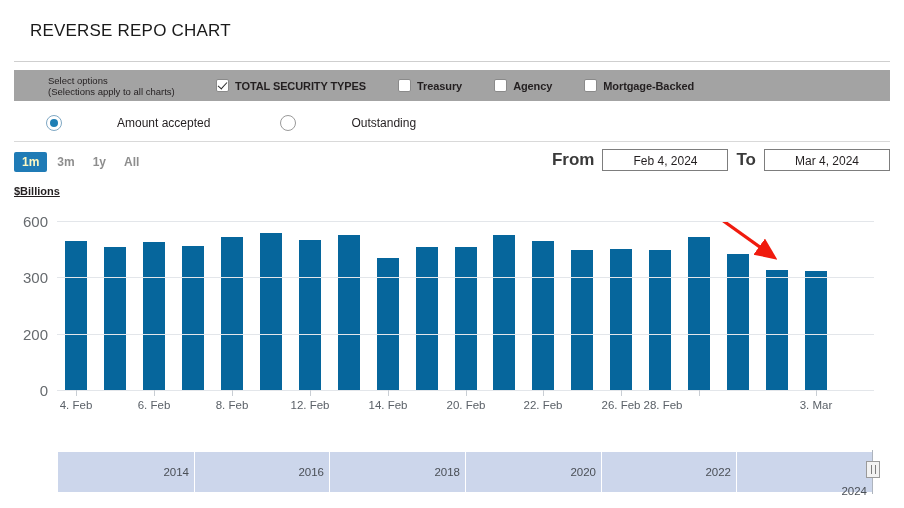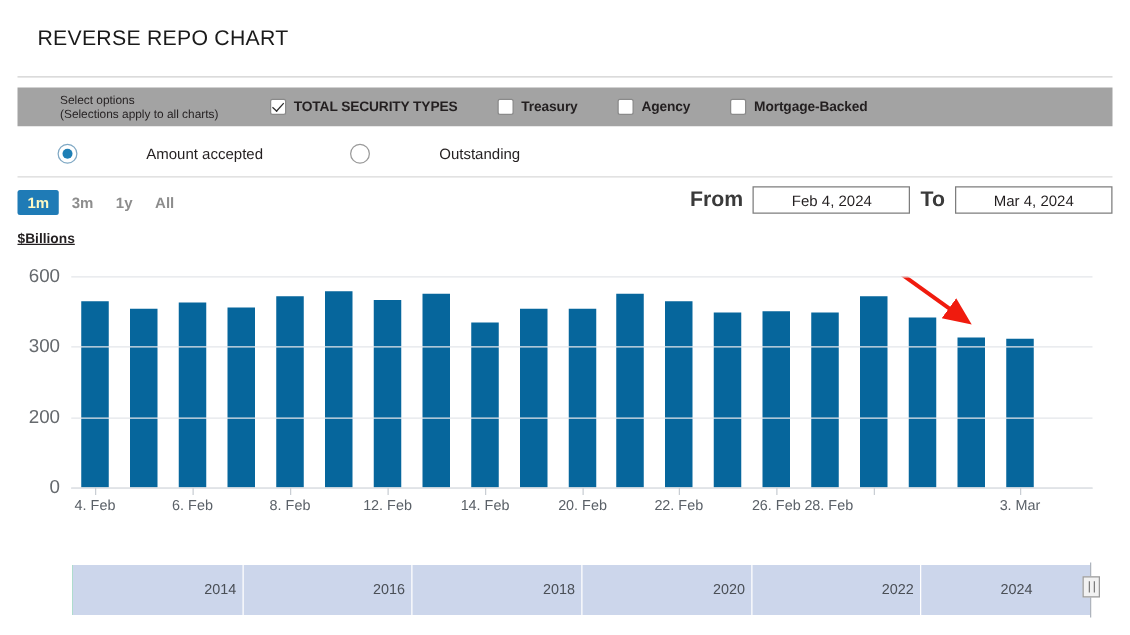--- a/index.html
+++ b/index.html
@@ -455,19 +455,19 @@
   <div class="nav-divider" style="left: 136px;"></div>
       <div class="nav-year" style="left: 131px;">2014</div>
       <div class="nav-divider" style="left: 271px;"></div>
       <div class="nav-year" style="left: 266px;">2016</div>
       <div class="nav-divider" style="left: 407px;"></div>
       <div class="nav-year" style="left: 402px;">2018</div>
       <div class="nav-divider" style="left: 543px;"></div>
       <div class="nav-year" style="left: 538px;">2020</div>
       <div class="nav-divider" style="left: 678px;"></div>
       <div class="nav-year" style="left: 673px;">2022</div>
-      <div class="nav-year" style="left: 768px;">2024</div>
+      <div class="nav-year" style="left: 809px; margin-top: 19px;">2024</div>
     </div>
   <div class="nav-handle" id="nav-handle" style="left: 808px;">
     <div class="stem"></div>
     <div class="grip"></div>
   </div>
 </div>
 
 </body></html>

